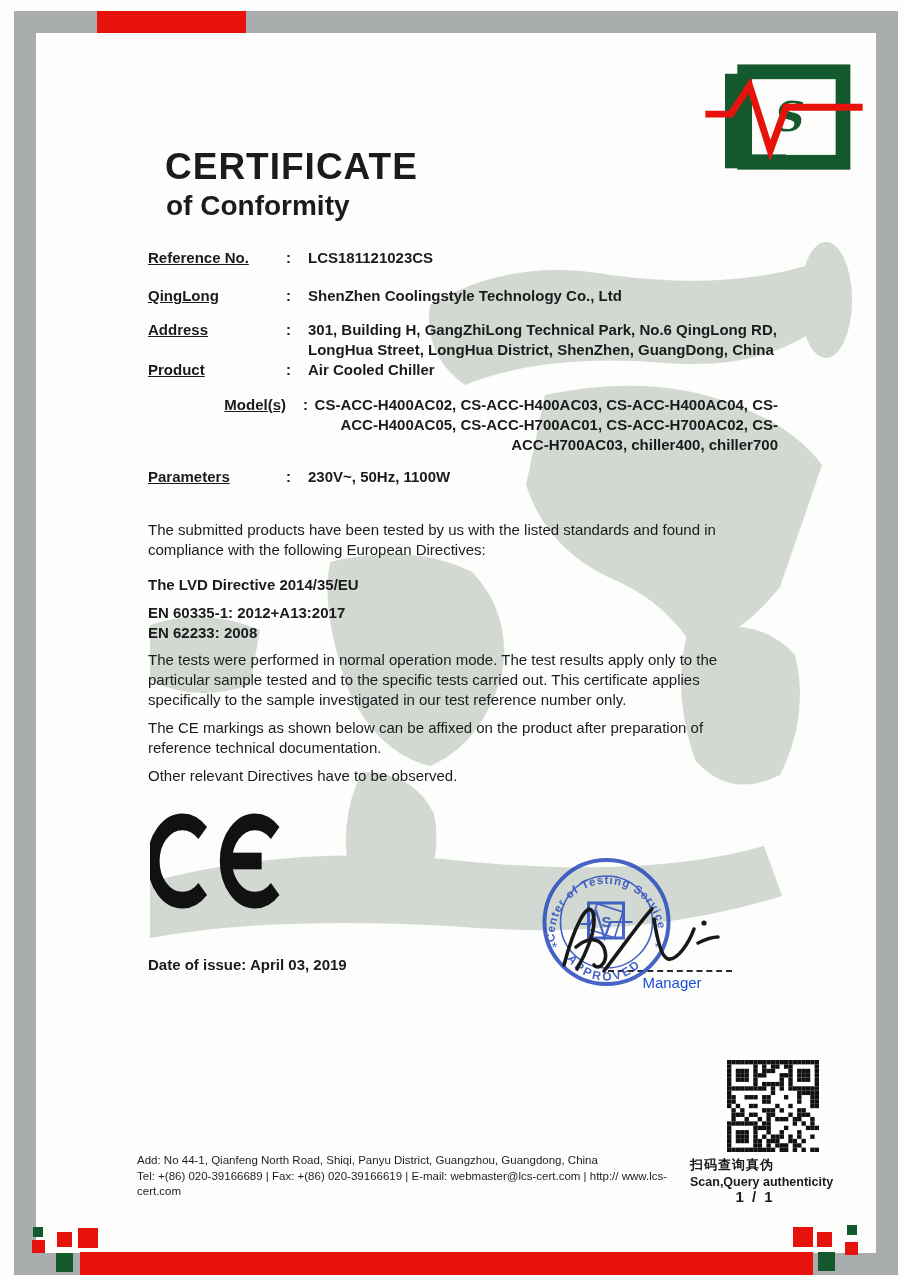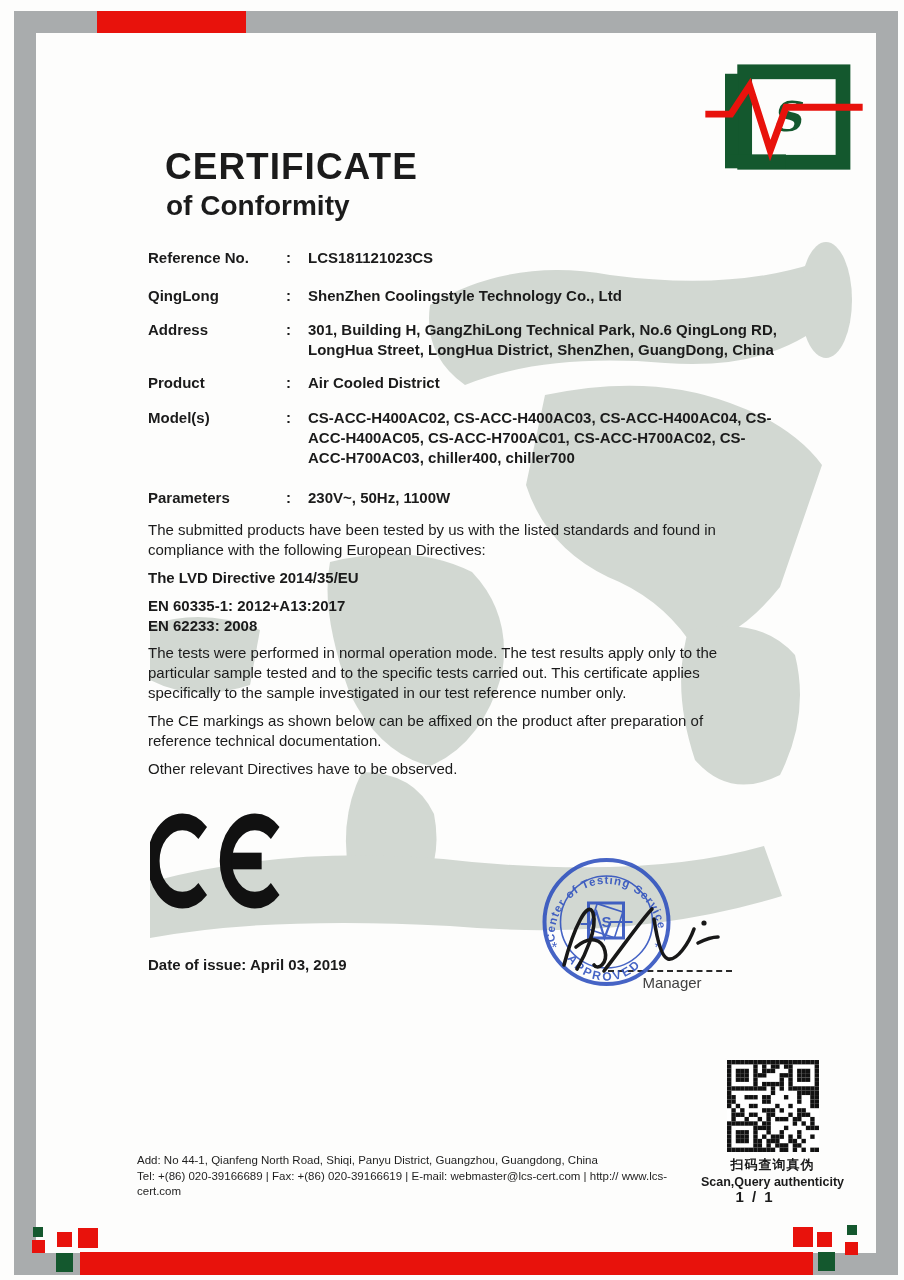--- a/index.html
+++ b/index.html
@@ -17,44 +17,44 @@
   
   .map { position:absolute; left:0; top:0; z-index:0; }
 
   .content { position:absolute; z-index:2; }
 
   .title { position:absolute; left:165px; top:146px; font-size:37px; font-weight:bold; letter-spacing:1px; }
   .subtitle { position:absolute; left:166px; top:190px; font-size:28px; font-weight:bold; }
 
   .fields { position:absolute; left:148px; top:248px; width:630px; font-size:15px; font-weight:bold; line-height:20px; }
   .frow { display:flex; }
-  .frow .lbl { width:138px; flex:none; }
+  .frow .lbl { width:138px; flex:none;text-decoration:underline; }
   .frow .col { width:22px; flex:none; }
   .frow .val { flex:1; }
-  .mb-ref{margin-bottom:18px;} .mb-app{margin-bottom:14px;} .mb-adr{margin-bottom:13px;}
-  .mb-prd{margin-bottom:15px;justify-content:space-between;} .mb-mdl{margin-bottom:20px;}
+  .mb-ref{margin-bottom:18px;} .mb-app{margin-bottom:14px;} .mb-adr{}
+  .mb-prd{margin-bottom:15px;justify-content:space-between;} .mb-mdl{margin-bottom:12px;text-align:right;}
 
   .paras { position:absolute; left:148px; top:520px; width:596px; font-size:15px; line-height:20px; }
   .paras p { margin-bottom:8px; }
   .paras .bold { font-weight:bold; }
-  .p-directive { margin-top:8px; margin-bottom:10px; }
+  .p-directive { margin-top:15px; margin-bottom:10px; }
   .p-standards { margin-bottom:7px; }
   .p-tests { margin-bottom:6px; }
 
   .ce-mark { position:absolute; left:150px; top:812px; }
   .date-issue { position:absolute; left:148px; top:956px; font-size:15px; font-weight:bold; }
 
   .stamp { position:absolute; left:536px; top:852px; }
   .signature { position:absolute; left:548px; top:885px; }
   .sig-dash { position:absolute; left:608px; top:970px; width:124px; border-top:2px dashed #2a2a2a; }
-  .manager { position:absolute; left:612px; top:974px; width:120px; text-align:center; font-size:15px; color:#404040; }
+  .manager { position:absolute; left:612px; top:974px; width:120px; text-align:center; font-size:15px; color:#1d4ed8; }
 
   .footer { position:absolute; left:137px; top:1153px; width:560px; font-size:11.5px; line-height:15.5px; color:#1e1e1e; }
 
-  .qr-col { position:absolute; left:690px; top:1060px; width:165px; text-align:center; }
+  .qr-col { position:absolute; left:690px; top:1060px; width:165px; }
   #qr { width:92px; height:92px; margin:0 auto; }
   .qr-zh { font-size:13px; font-weight:bold; margin-top:4px; letter-spacing:1px; }
   .qr-en { font-size:12.5px; font-weight:bold; margin-top:1px; }
   .page-num { position:absolute; left:700px; top:1188px; width:110px; text-align:center; font-size:15px; font-weight:bold; letter-spacing:2px; }
 
   .logo { position:absolute; left:705px; top:60px; }
 </style>
 </head>
 <body>
 
@@ -112,21 +112,21 @@
       <span class="val">ShenZhen Coolingstyle Technology Co., Ltd</span>
     </div>
     <div class="frow mb-adr">
       <span class="lbl">Address</span>
       <span class="col">:</span>
       <span class="val">301, Building H, GangZhiLong Technical Park, No.6 QingLong RD, LongHua Street, LongHua District, ShenZhen, GuangDong, China</span>
     </div>
     <div class="frow mb-prd">
       <span class="lbl">Product</span>
       <span class="col">:</span>
-      <span class="val">Air Cooled District</span>
+      <span class="val">Air Cooled Chiller</span>
     </div>
     <div class="frow mb-mdl">
       <span class="lbl">Model(s)</span>
       <span class="col">:</span>
       <span class="val">CS-ACC-H400AC02, CS-ACC-H400AC03, CS-ACC-H400AC04, CS-ACC-H400AC05, CS-ACC-H700AC01, CS-ACC-H700AC02, CS-ACC-H700AC03, chiller400, chiller700</span>
     </div>
     <div class="frow">
       <span class="lbl">Parameters</span>
       <span class="col">:</span>
       <span class="val">230V~, 50Hz, 1100W</span>

